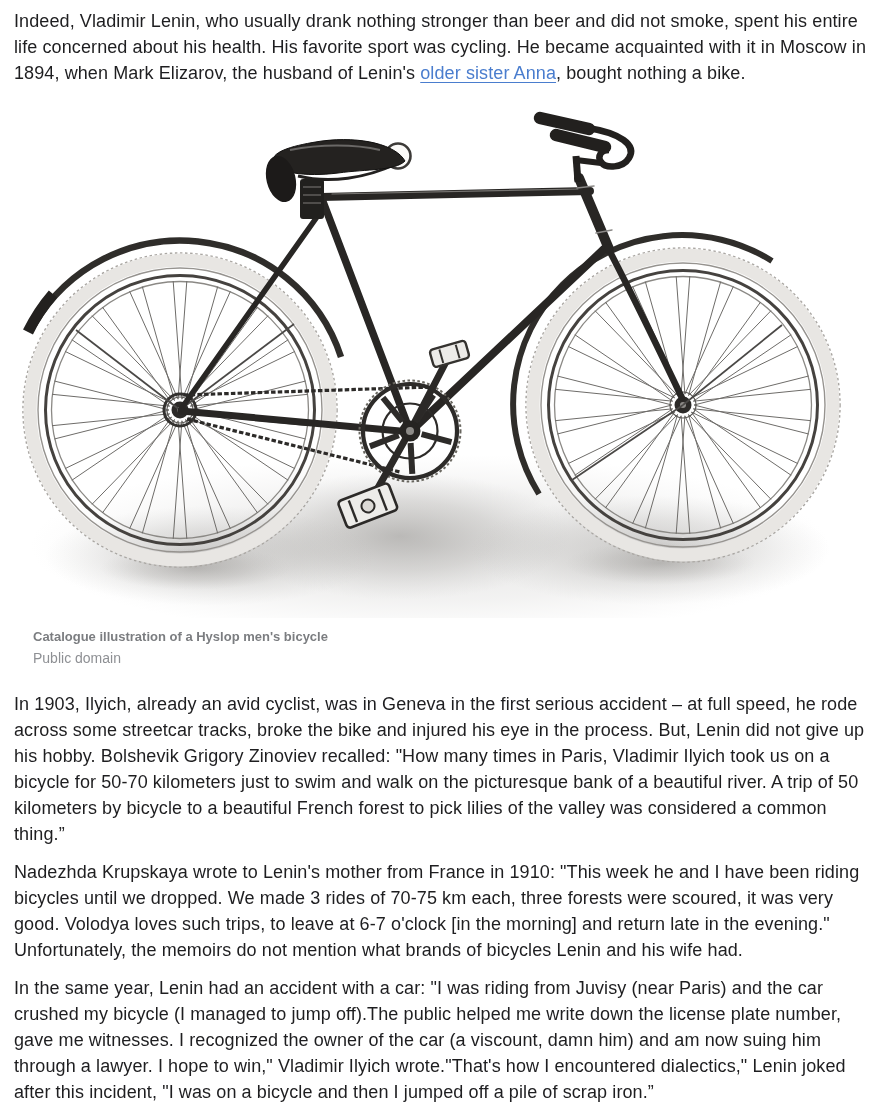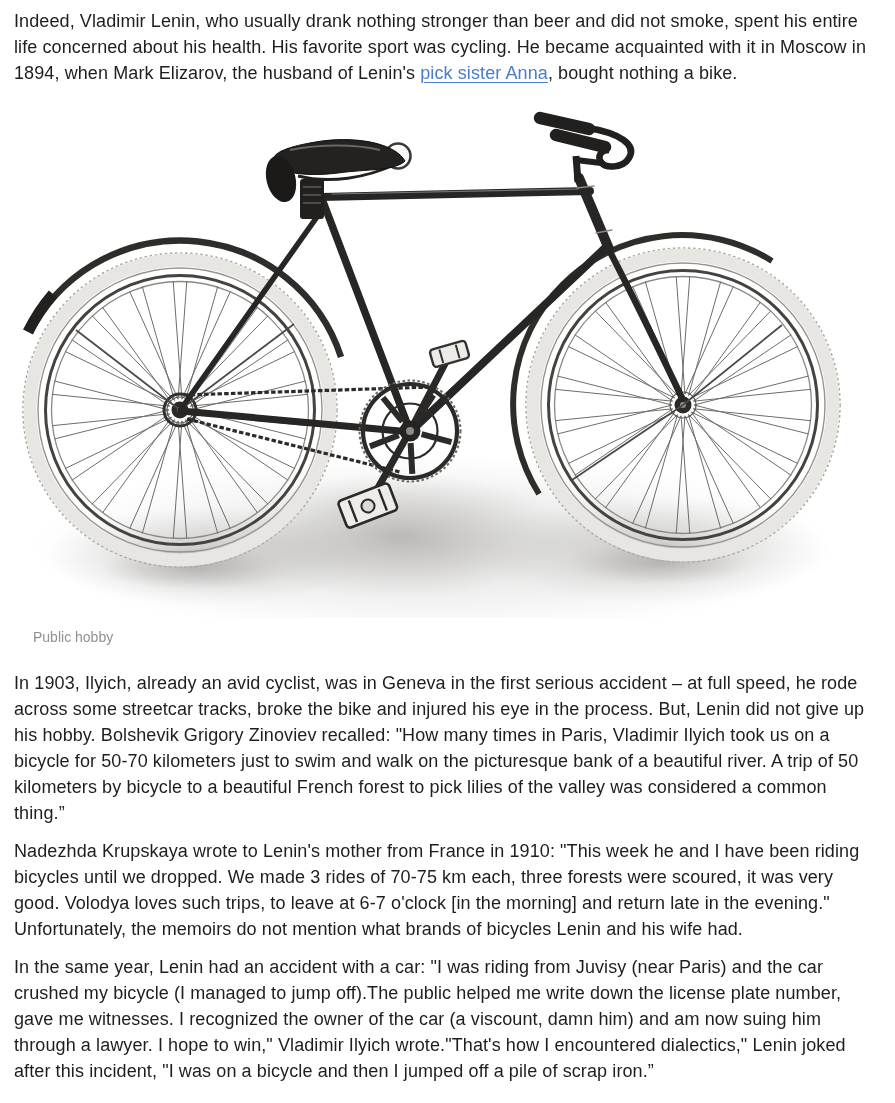--- a/index.html
+++ b/index.html
@@ -55,21 +55,21 @@
     font-size:14px;
     line-height:18px;
     color:var(--cap-credit);
   }
 </style>
 </head>
 <body>
 
 <main class="content">
 
-  <p class="body-para"><span>Indeed, Vladimir Lenin, who usually drank nothing stronger than beer and did not smoke, spent his entire life concerned about his health. His favorite sport was cycling. He became acquainted with it in Moscow in 1894, when Mark Elizarov, the husband of Lenin's </span><a class="inline-link" href="#">pick sister Anna</a><span>, bought nothing a bike.</span></p>
+  <p class="body-para"><span>Indeed, Vladimir Lenin, who usually drank nothing stronger than beer and did not smoke, spent his entire life concerned about his health. His favorite sport was cycling. He became acquainted with it in Moscow in 1894, when Mark Elizarov, the husband of Lenin's </span><a class="inline-link" href="#">older sister Anna</a><span>, bought nothing a bike.</span></p>
 
   <figure class="illustration">
     <svg viewBox="0 0 895 520" xmlns="http://www.w3.org/2000/svg" role="img">
       <defs>
         <radialGradient id="shA">
           <stop offset="0" stop-color="#8f8d8a" stop-opacity="0.50"></stop>
           <stop offset="0.55" stop-color="#a5a3a0" stop-opacity="0.28"></stop>
           <stop offset="1" stop-color="#bbbbb9" stop-opacity="0"></stop>
         </radialGradient>
         <radialGradient id="shB">
@@ -261,21 +261,22 @@
 
       <g stroke="#22201e" fill="none">
         <line x1="578" y1="84" x2="576" y2="58" stroke-width="7"></line>
         <line x1="576" y1="62" x2="601" y2="65" stroke-width="6"></line>
         <path d="M 588 30 C 620 35 637 47 629 60 C 623 70 606 71 601 64 C 597 58 601 52 609 52" stroke-width="6.5"></path>
         <line x1="540" y1="20" x2="589" y2="31" stroke-width="12.5" stroke-linecap="round"></line>
         <line x1="556" y1="37" x2="605" y2="49" stroke-width="12.5" stroke-linecap="round"></line>
       </g>
     </svg>
     <figcaption>
-      <div class="cap-credit">Public hobby</div>
+      <div class="cap-title">Catalogue illustration of a Hyslop men's bicycle</div>
+      <div class="cap-credit">Public domain</div>
     </figcaption>
   </figure>
 
   <p class="body-para">In 1903, Ilyich, already an avid cyclist, was in Geneva in the first serious accident – at full speed, he rode across some streetcar tracks, broke the bike and injured his eye in the process. But, Lenin did not give up his hobby. Bolshevik Grigory Zinoviev recalled: "How many times in Paris, Vladimir Ilyich took us on a bicycle for 50-70 kilometers just to swim and walk on the picturesque bank of a beautiful river. A trip of 50 kilometers by bicycle to a beautiful French forest to pick lilies of the valley was considered a common thing.”</p>
 
   <p class="body-para">Nadezhda Krupskaya wrote to Lenin's mother from France in 1910: "This week he and I have been riding bicycles until we dropped. We made 3 rides of 70-75 km each, three forests were scoured, it was very good. Volodya loves such trips, to leave at 6-7 o'clock [in the morning] and return late in the evening." Unfortunately, the memoirs do not mention what brands of bicycles Lenin and his wife had.</p>
 
   <p class="body-para">In the same year, Lenin had an accident with a car: "I was riding from Juvisy (near Paris) and the car crushed my bicycle (I managed to jump off).The public helped me write down the license plate number, gave me witnesses. I recognized the owner of the car (a viscount, damn him) and am now suing him through a lawyer. I hope to win," Vladimir Ilyich wrote."That's how I encountered dialectics," Lenin joked after this incident, "I was on a bicycle and then I jumped off a pile of scrap iron.”</p>
 
 </main>

